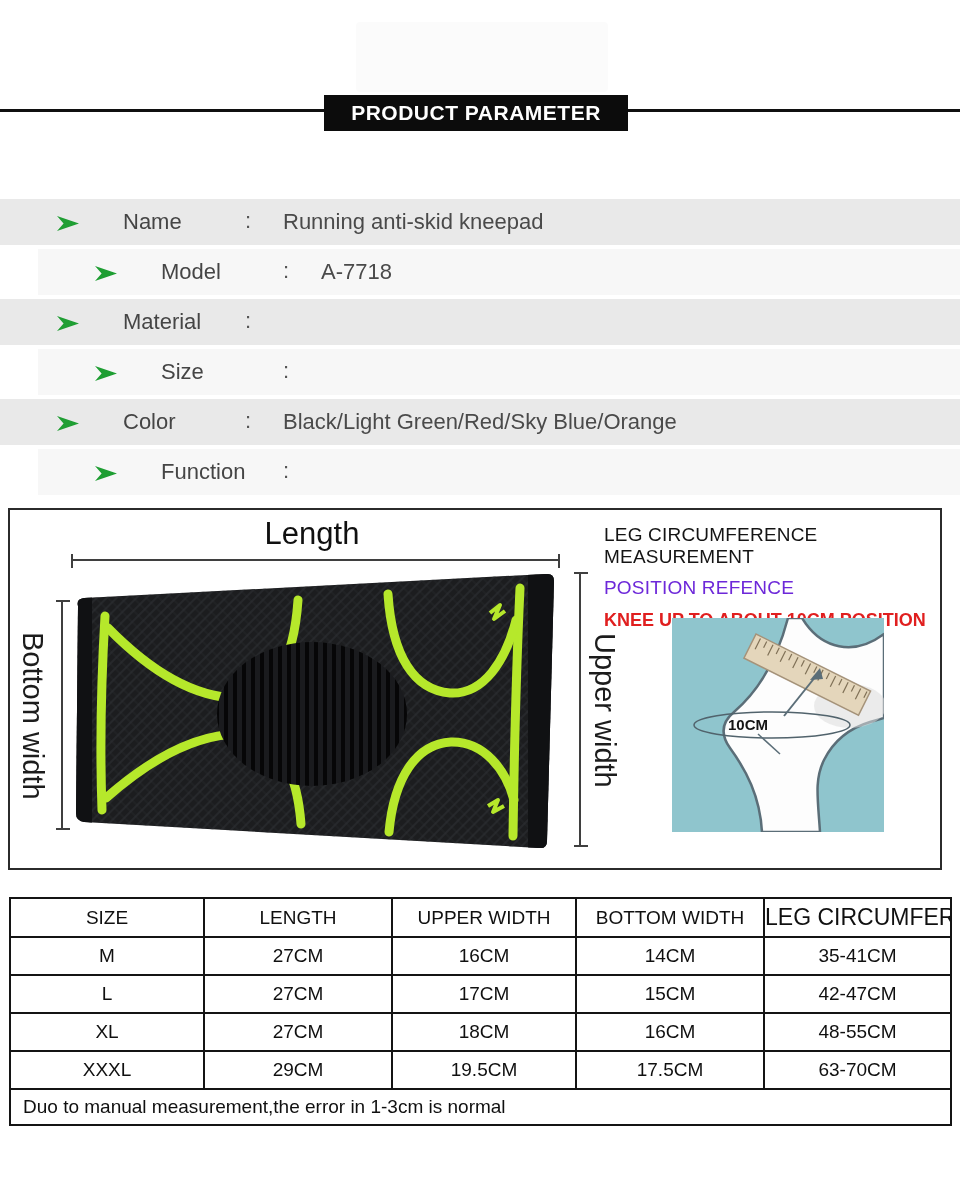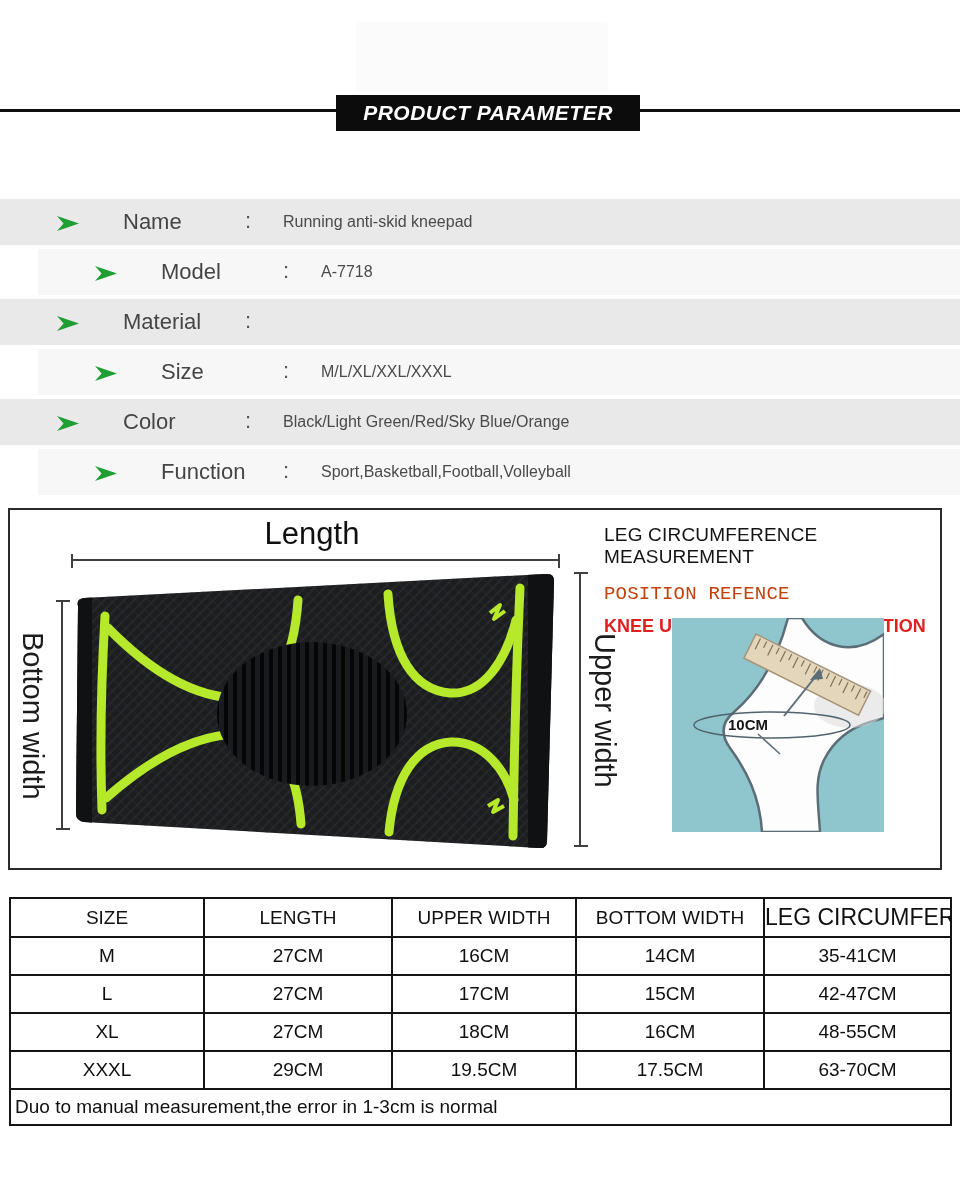--- a/index.html
+++ b/index.html
@@ -2,34 +2,34 @@
 <html style="--banner_bg: #0c0c0c; --arrow_green: #1f9e33; --row_gray: #e9e9e9; --row_light: #f7f7f7; --pad_green: #b6e82b; --pad_black: #1c1d1f; --note_red: #e01f1f; --leg_bg: #8fc5cd;"><head>
 <meta charset="utf-8">
 <style>
   html,body{margin:0;padding:0;background:#fff;}
   .page{position:relative;width:960px;height:1181px;background:#ffffff;overflow:hidden;
         font-family:"Liberation Sans","DejaVu Sans",sans-serif;color:#222;}
 
   
   .watermark{position:absolute;left:356px;top:22px;width:252px;height:70px;background:#fbfbfb;border-radius:4px;}
   .banner-line{position:absolute;left:0;top:109px;width:960px;height:3px;background:#101010;}
-  .banner-box{position:absolute;left:336px;top:95px;width:304px;height:36px;background:var(--banner_bg);
-              color:#fff;font-style:italic;font-weight:700;font-size:21px;letter-spacing:.5px;
+  .banner-box{position:absolute;left:324px;top:95px;width:304px;height:36px;background:var(--banner_bg);
+              color:#fff;font-weight:700;font-size:21px;letter-spacing:.5px;
               text-align:center;line-height:36px;z-index:2;}
 
   
   .attr-list{position:absolute;left:0;top:199px;width:960px;}
   .attr-row{position:relative;width:960px;height:50px;box-sizing:border-box;border-bottom:4px solid #fff;padding-left:28px;}
   .attr-row.gray{background:var(--row_gray);}
   .attr-row.light{background:var(--row_light);margin-left:38px;}
   .attr-arrow{position:absolute;left:57px;top:16px;width:22px;height:17px;background:var(--arrow_green);
               clip-path:polygon(0 6%,100% 50%,0 94%,30% 50%);}
   .attr-label{position:absolute;left:123px;top:0;line-height:46px;font-size:22px;color:#454545;}
   .attr-colon{position:absolute;left:245px;top:0;line-height:44px;font-size:22px;color:#555;}
-  .attr-value{position:absolute;left:283px;top:0;line-height:46px;font-size:16px;color:#4a4a4a;white-space:nowrap;}
+  .attr-value{position:absolute;left:283px;top:0;line-height:46px;font-size:22px;color:#4a4a4a;white-space:nowrap;}
 
   
   .diagram{position:absolute;left:8px;top:508px;width:934px;height:362px;border:2px solid #2b2b2b;
            box-sizing:border-box;background:#fff;}
   .length-label{position:absolute;left:152px;top:6px;width:300px;text-align:center;
                 font-size:31px;color:#101010;}
   .dim-h{position:absolute;height:0;border-top:2px solid #3f3f3f;}
   .dim-h::before,.dim-h::after{content:'';position:absolute;top:-7px;width:2px;height:14px;background:#3f3f3f;}
   .dim-h::before{left:-1px;} .dim-h::after{right:-1px;}
   .dim-v{position:absolute;width:0;border-left:2px solid #3f3f3f;}
@@ -39,33 +39,33 @@
   .left-line{left:51px;top:91px;height:228px;}
   .right-line{left:569px;top:63px;height:273px;}
   .v-label{position:absolute;writing-mode:vertical-rl;font-size:29px;color:#1c1c1c;
            display:flex;align-items:center;justify-content:center;width:36px;}
   .bottom-width{left:4px;top:88px;height:236px;}
   .upper-width{left:576px;top:70px;height:260px;}
   .pad-svg{position:absolute;left:50px;top:54px;}
 
   .measure-panel{position:absolute;left:594px;top:14px;width:340px;text-align:left;}
   .measure-t1{font-size:19px;color:#141414;letter-spacing:.2px;}
-  .measure-t2{font-size:19px;color:#c2410c;margin-top:15px;letter-spacing:.2px;font-family:Liberation Mono, monospace;}
+  .measure-t2{font-size:19px;color:#6d28d9;margin-top:9px;letter-spacing:.2px;}
   .measure-red{font-size:18px;font-weight:700;color:var(--note_red);margin-top:11px;}
   .leg-svg{position:absolute;left:662px;top:108px;}
 
   
   .size-table{position:absolute;left:9px;top:897px;width:941px;border-collapse:collapse;
               table-layout:fixed;background:#fff;}
   .size-table th,.size-table td{border:2px solid #141414;text-align:center;color:#101010;
               font-weight:400;padding:0;overflow:hidden;white-space:nowrap;}
   .size-table th{height:37px;font-size:19px;}
   .size-table th.small{font-size:23px;}
   .size-table td{height:36px;font-size:19px;}
-  .size-table td.note{text-align:left;padding-left:4px;font-size:19px;height:34px;}
+  .size-table td.note{text-align:left;padding-left:12px;font-size:19px;height:34px;}
 
   
   .green-stripe{stroke:var(--pad_green);fill:none;stroke-width:9;stroke-linecap:round;}
   .green-zig{stroke:var(--pad_green);fill:none;stroke-width:4;stroke-linejoin:round;}
   .leg-outline{fill:#fdfdfd;stroke:#5b6e78;stroke-width:2.5;stroke-linejoin:round;}
   .band-tick{stroke:#7e6f55;stroke-width:1.2;}
 </style>
 </head>
 <body>
 
@@ -90,33 +90,31 @@
     </div>
     <div class="attr-row gray">
       <span class="attr-arrow"></span>
       <span class="attr-label">Material</span>
       <span class="attr-colon">:</span>
     </div>
     <div class="attr-row light">
       <span class="attr-arrow"></span>
       <span class="attr-label">Size</span>
       <span class="attr-colon">:</span>
-      <span class="attr-value">M/L/XL/XXL/XXXL</span>
     </div>
     <div class="attr-row gray">
       <span class="attr-arrow"></span>
       <span class="attr-label">Color</span>
       <span class="attr-colon">:</span>
       <span class="attr-value">Black/Light Green/Red/Sky Blue/Orange</span>
     </div>
     <div class="attr-row light">
       <span class="attr-arrow"></span>
       <span class="attr-label">Function</span>
       <span class="attr-colon">:</span>
-      <span class="attr-value">Sport,Basketball,Football,Volleyball</span>
     </div>
   </div>
 
   <div class="diagram">
     <div class="length-label">Length</div>
     <div class="dim-h len-line"></div>
     <div class="dim-v left-line"></div>
     <div class="dim-v right-line"></div>
     <div class="v-label bottom-width">Bottom width</div>
     <div class="v-label upper-width">Upper width</div>

